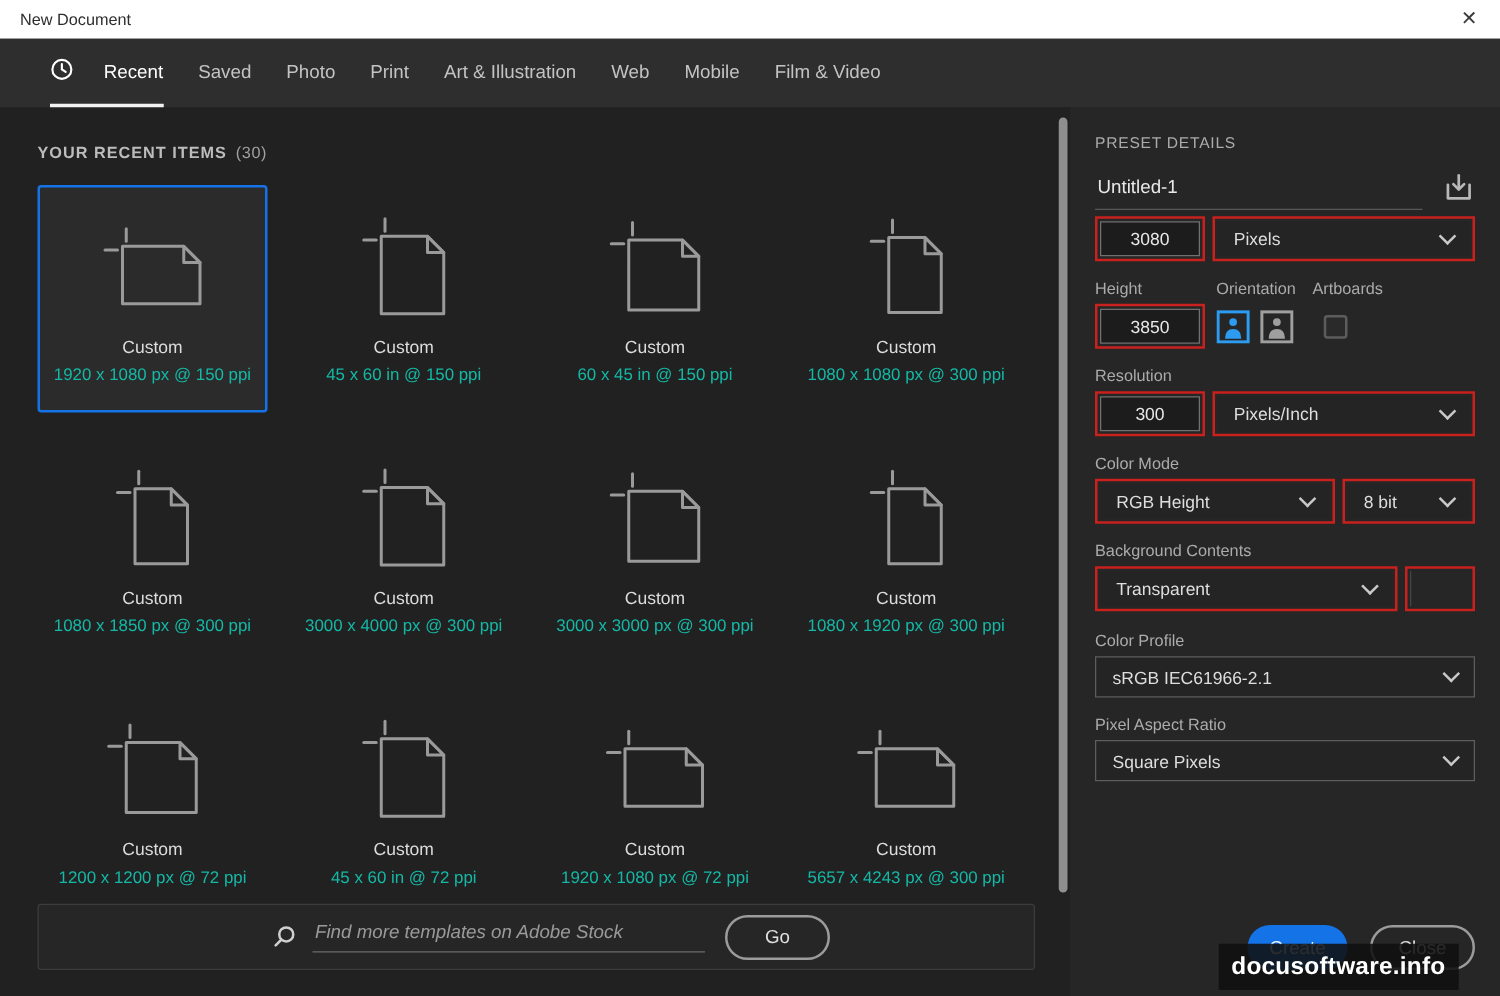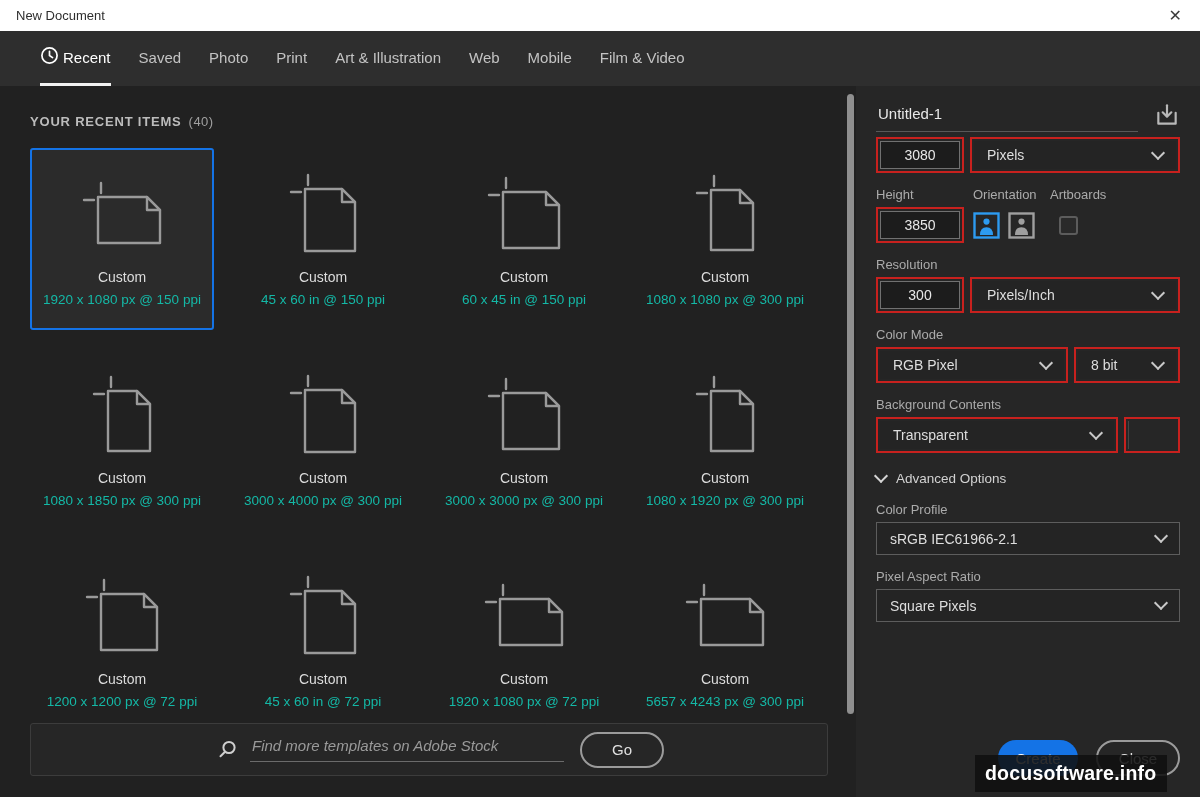--- a/index.html
+++ b/index.html
@@ -5,21 +5,21 @@
   html,body{margin:0;padding:0;background:#555;font-family:"Liberation Sans","DejaVu Sans",sans-serif;}
   .dialog{position:relative;width:1200px;height:797px;background:#212121;overflow:hidden;}
 
   
   .titlebar{height:31px;background:#ffffff;display:flex;align-items:center;justify-content:space-between;padding:0 18px 0 16px;box-sizing:border-box;}
   .titlebar .title{font-size:13px;color:#2e2e2e;}
   .close-x{font-size:16px;color:#3c3c3c;cursor:pointer;line-height:1;}
 
   
   .tabbar{height:55px;background:#2e2e2e;display:flex;align-items:stretch;padding-left:40px;gap:28px;}
-  .tab{display:flex;align-items:center;gap:4px;font-size:15px;color:#c3c3c3;border-bottom:3px solid transparent;cursor:pointer;white-space:nowrap;text-align:center;}
+  .tab{display:flex;align-items:center;gap:24px;font-size:15px;color:#c3c3c3;border-bottom:3px solid transparent;cursor:pointer;white-space:nowrap;text-align:center;}
   .tab.active{color:#ffffff;border-bottom-color:#f2f2f2;}
 
   .content{display:flex;height:711px;}
 
   
   .left{position:relative;width:856px;background:#212121;flex:none;}
   .recent-heading{position:absolute;top:28px;left:30px;font-size:13px;color:#bcbcbc;letter-spacing:0.8px;font-weight:bold;}
   .recent-heading .count{color:#a0a0a0;font-weight:normal;margin-left:7px;letter-spacing:0.5px;}
   .grid{position:absolute;top:62px;left:30px;display:grid;grid-template-columns:repeat(4,184px);column-gap:17px;row-gap:19px;}
   .card{width:184px;height:182px;box-sizing:border-box;border:2px solid transparent;border-radius:3px;display:flex;flex-direction:column;align-items:center;cursor:pointer;}
@@ -115,21 +115,21 @@
     <div class="tab">
 
       <span class="tab-label">Film &amp; Video</span>
     </div>
   </div>
 
   <div class="content">
 
     <div class="left">
       <div class="recent-heading">
-        <span>YOUR RECENT ITEMS</span><span class="count">(40)</span>
+        <span>YOUR RECENT ITEMS</span><span class="count">(30)</span>
       </div>
 
       <div class="grid" id="cards-grid">
         <div class="card selected">
           <div class="iconbox">
               <svg width="83" height="67" viewBox="0 0 83 67" fill="none" stroke="#9a9a9a" stroke-width="2.4" stroke-linejoin="round" stroke-linecap="round">
     <line x1="20" y1="3" x2="20" y2="13"></line>
     <line x1="3" y1="20" x2="13" y2="20"></line>
     <path d="M 17 17 L 66 17 L 79 30 L 79 63 L 17 63 Z"></path>
     <path d="M 66 17 L 79 30 L 66 30 Z"></path>
@@ -291,20 +291,21 @@
   <circle cx="12" cy="8.5" r="5.6"></circle>
               <line x1="7.8" y1="13" x2="3.5" y2="17.3"></line>
             </svg>
           </span>
         <input class="search-input" type="text" placeholder="Find more templates on Adobe Stock" style="">
         <button class="go-btn">Go</button>
       </div>
     </div>
 
     <div class="right">
+      <h2 class="preset-heading">PRESET DETAILS</h2>
 
       <div class="name-row">
         <input class="name-input" type="text" value="Untitled-1" style="">
         <span id="save-icon"><svg width="26" height="26" viewBox="0 0 24 24" fill="none" stroke="#b8b8b8" stroke-width="2" stroke-linecap="round" stroke-linejoin="round">
   <path d="M12 3 V13"></path>
               <path d="M8 9.5 L12 13.5 L16 9.5"></path>
               <path d="M4 10 V20 H20 V10"></path>
             </svg></span>
       </div>
 
@@ -356,21 +357,21 @@
             <span>Pixels/Inch</span>
             <span class="chev"></span>
           </span>
         </span>
       </div>
 
       <div class="flabel">Color Mode</div>
       <div class="row">
         <span class="red" style="width:192px">
           <span class="dd">
-            <span>RGB Pixel</span>
+            <span>RGB Height</span>
             <span class="chev"></span>
           </span>
         </span>
         <span class="red grow">
           <span class="dd">
             <span>8 bit</span>
             <span class="chev"></span>
           </span>
         </span>
       </div>
@@ -381,24 +382,20 @@
           <span class="dd">
             <span>Transparent</span>
             <span class="chev"></span>
           </span>
         </span>
         <span class="red">
           <span class="swatchbox"></span>
         </span>
       </div>
 
-      <div class="advanced">
-        <span class="chev"></span>
-        <span>Advanced Options</span>
-      </div>
 
       <div class="flabel" style="margin-top:16px">Color Profile</div>
       <div class="row">
         <span class="dd bordered">
           <span>sRGB IEC61966-2.1</span>
           <span class="chev"></span>
         </span>
       </div>
 
       <div class="flabel">Pixel Aspect Ratio</div>

